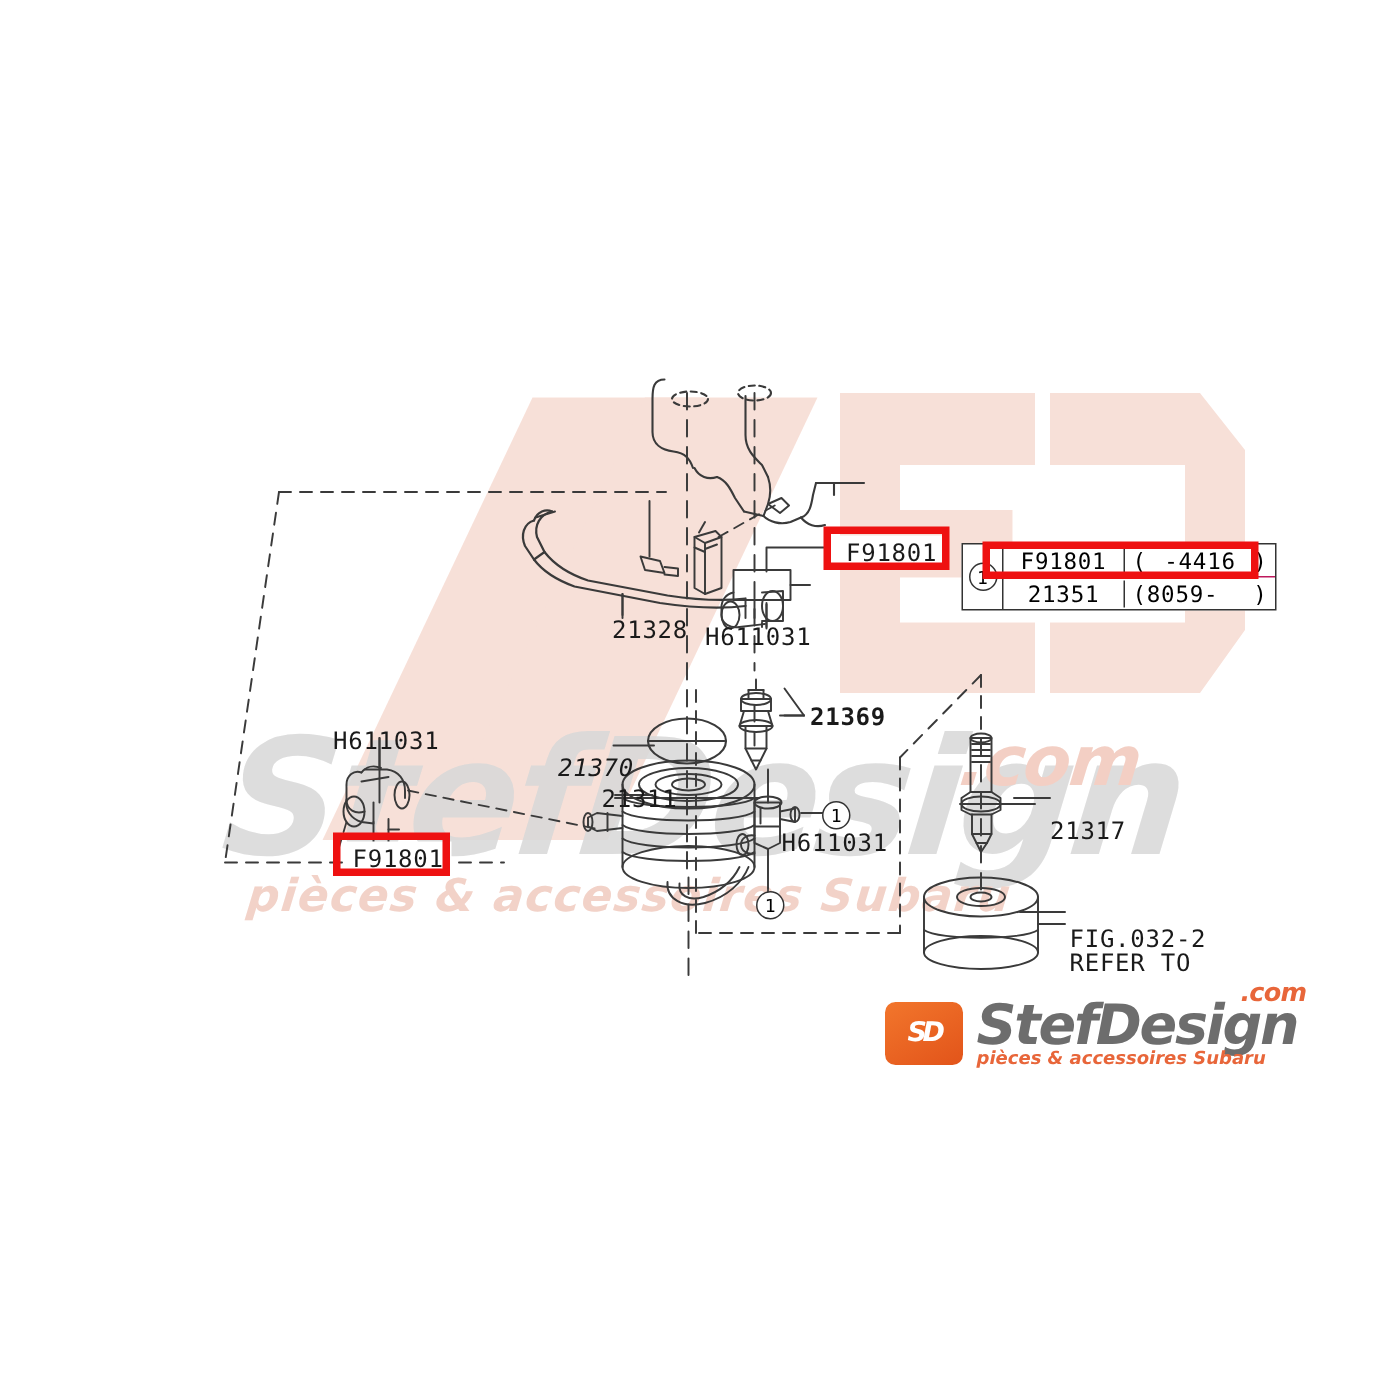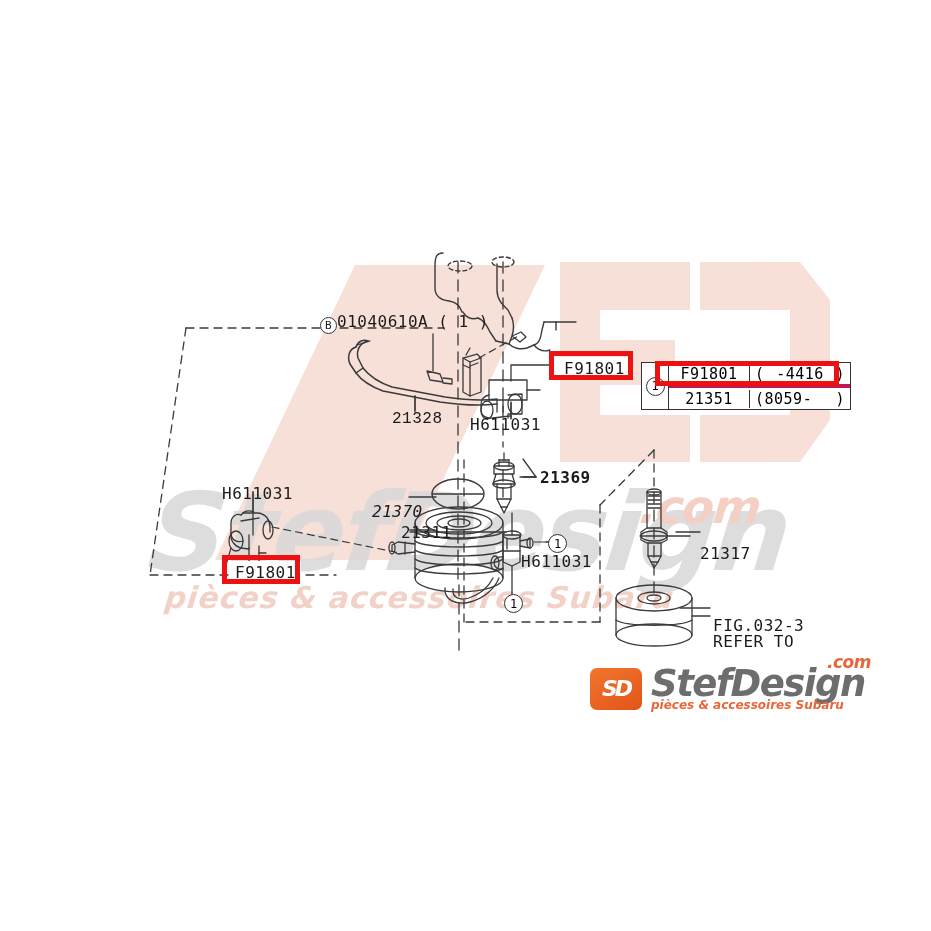--- a/index.html
+++ b/index.html
@@ -115,21 +115,21 @@
     align-items: center;
     justify-content: center;
     border-right: 1px solid #333;
   }
   #ref-table .rows { display: flex; flex-direction: column; }
   #ref-table .trow {
     display: flex;
     height: 21px;
     align-items: center;
   }
-  #ref-table .trow + .trow { border-top: 4px solid #be185d; }
+  #ref-table .trow + .trow { border-top: 1px solid #be185d; }
   #ref-table .c-part {
     width: 80px;
     text-align: center;
     font-size: 15px;
     font-family: "DejaVu Sans Mono", "Liberation Mono", monospace;
     border-right: 1px solid #333;
     letter-spacing: 0.5px;
   }
   #ref-table .c-range {
     width: 90px;
@@ -172,21 +172,21 @@
     background: linear-gradient(150deg, #f2762c 0%, #e2541a 100%);
     border-radius: 7px;
     display: flex;
     align-items: center;
     justify-content: center;
     margin-right: 9px;
   }
   #logo .badge span {
     color: #fff;
     font-family: "DejaVu Sans", "Liberation Sans", sans-serif;
-    font-size: 22px;
+    font-size: 18px;
     font-weight: bold;
     font-style: italic;
     letter-spacing: -3px;
   }
   #logo .wordwrap { position: relative; }
   #logo .word {
     font-family: "DejaVu Sans", "Liberation Sans", sans-serif;
     font-size: 37px;
     font-weight: bold;
     font-style: italic;
@@ -464,46 +464,43 @@
         <path d="M692,616 L710,616"></path>
         <path d="M556,542 L546,542"></path>
       </g>
 
     </g>
   </svg>
 
   <span class="circnum circ-float" style="left:548px;top:534px;">1</span>
   <span class="circnum circ-float" style="left:504px;top:594px;">1</span>
 
-  <div class="lbl" style="left:320px;top:312px;">
-    <span class="circnum" style="width:15px;height:15px;font-size:11px;vertical-align:-2px;">B</span><span>01040610A ( 1   )</span>
-  </div>
-
-  <div class="lbl" style="left:392px;top:410px;font-family:Liberation Mono, monospace;">21328</div>
+
+  <div class="lbl" style="left:408px;top:410px;">21328</div>
 
   <div class="lbl" style="left:470px;top:415px;">H611031</div>
 
   <div class="lbl boxed" style="left:559px;top:357px;">F91801</div>
 
   <div class="lbl" style="left:540px;top:468px;font-weight:bold;">21369</div>
 
   <div class="lbl" style="left:372px;top:502px;font-style:italic;">21370</div>
 
   <div class="lbl" style="left:366px;top:523px;margin-left:35px;">21311</div>
 
   <div class="lbl" style="left:521px;top:552px;">H611031</div>
 
   <div class="lbl" style="left:222px;top:484px;">H611031</div>
 
   <div class="lbl boxed" style="left:230px;top:561px;">F91801</div>
 
   <div class="lbl" style="left:700px;top:524px;margin-top:20px;">21317</div>
 
   <div class="lbl" style="left:713px;top:632px;text-align:right;">REFER TO</div>
-  <div class="lbl" style="left:713px;top:616px;">FIG.032-3</div>
+  <div class="lbl" style="left:713px;top:616px;">FIG.032-2</div>
 
   <div id="ref-table">
     <div class="mark-cell">
       <span class="circnum">1</span>
     </div>
     <div class="rows">
       <div class="trow">
         <div class="c-part">F91801</div>
         <div class="c-range">
           <span>(</span>

